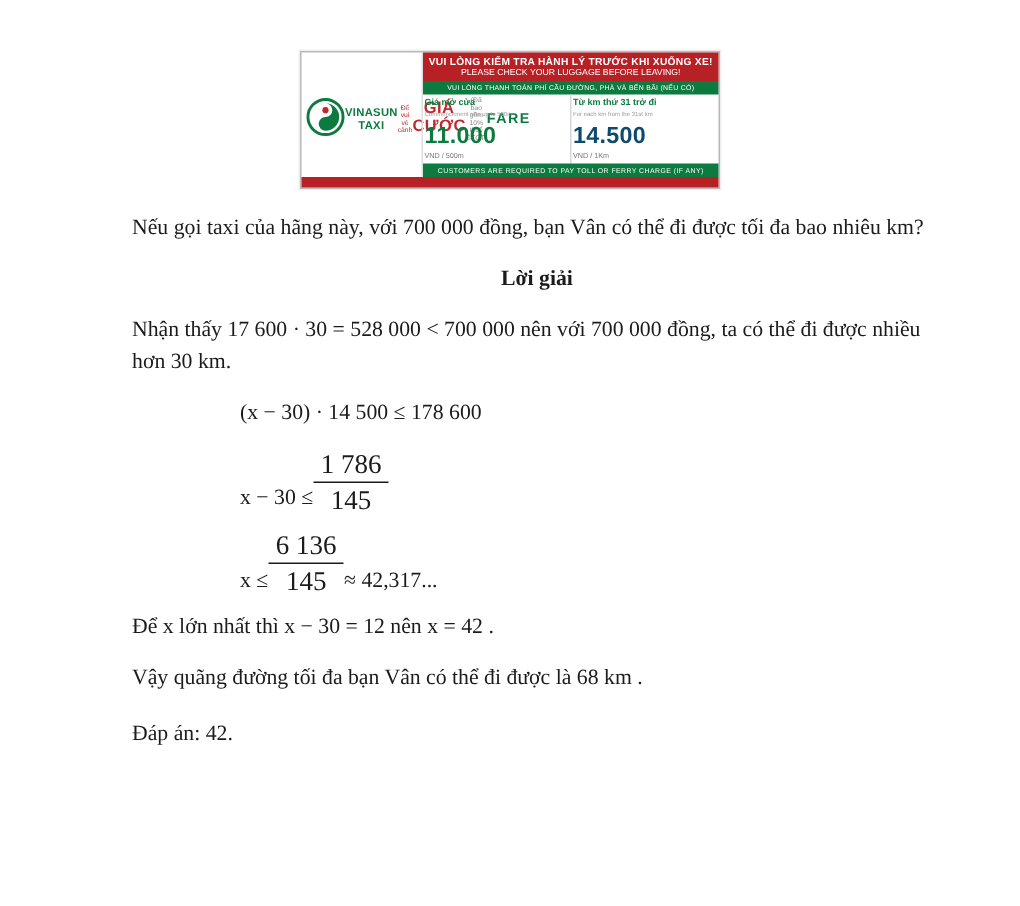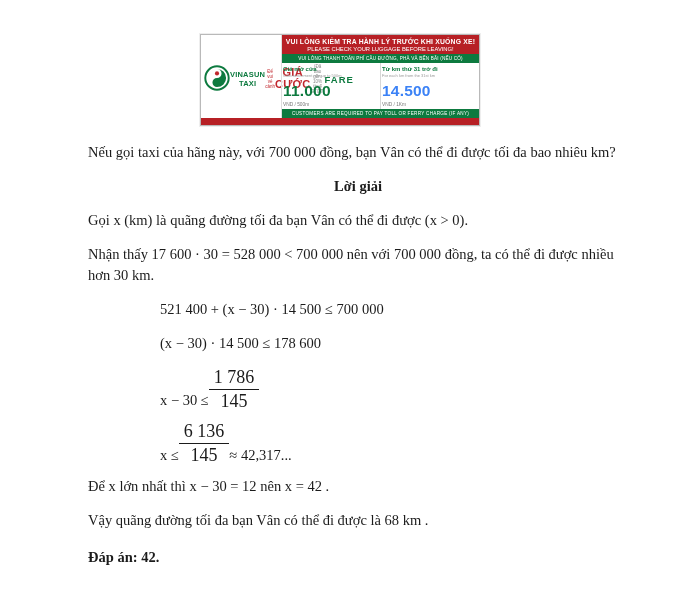--- a/index.html
+++ b/index.html
@@ -60,21 +60,21 @@
 
   
   .content{padding:16px 52px 0 88px;font-size:14.5px;line-height:1.45;}
   .para{margin:0 0 13px 0;}
   .heading{text-align:center;font-weight:bold;margin:2px 0 13px 0;}
   .eq{margin:0 0 13px 72px;}
   .eq-frac-line{margin:0 0 10px 72px;display:flex;align-items:flex-end;gap:0;}
   .frac{display:inline-flex;flex-direction:column;align-items:center;vertical-align:middle;line-height:1.15;font-size:18px;}
   .frac .num{padding:0 5px 1px 5px;border-bottom:1px solid #1b1b1b;}
   .frac .den{padding-top:1px;}
-  .answer{font-weight:bold;margin-top:16px;}
+  .answer{font-weight:normal;margin-top:16px;}
 </style>
 </head>
 <body>
 
 <div class="card">
   <div class="card-main">
 
     <div class="card-left">
       <span class="logo-wrap">
         <svg viewBox="0 0 40 40" width="26" height="26">
@@ -101,43 +101,41 @@
       <div class="cols">
         <div class="fare-col">
           <div class="col-title">Giá mở cửa</div>
           <div class="col-sub">Commencement rate up to 500m</div>
           <div class="col-value" style="color:#0d7a3f">11.000</div>
           <div class="col-unit">VND / 500m</div>
         </div>
         <div class="fare-col">
           <div class="col-title">Từ km thứ 31 trở đi</div>
           <div class="col-sub">For each km from the 31st km</div>
-          <div class="col-value" style="color:#3b82f6">14.500</div>
+          <div class="col-value" style="color:#0c4a6e">14.500</div>
           <div class="col-unit">VND / 1Km</div>
         </div>
       </div>
 
       <div class="green-footer">CUSTOMERS ARE REQUIRED TO PAY TOLL OR FERRY CHARGE (IF ANY)</div>
     </div>
   </div>
   <div class="red-bottom"></div>
 </div>
 
 <div class="content">
 
   <p class="para">Nếu gọi taxi của hãng này, với 700 000 đồng, bạn Vân có thể đi được tối đa bao nhiêu km?</p>
 
   <p class="heading">Lời giải</p>
 
-  <p class="para">Gọi  x (km) là quãng đường tối đa bạn Vân có thể đi được (x &gt; 0).</p>
 
   <p class="para">Nhận thấy 17 600 · 30 = 528 000 &lt; 700 000 nên với 700 000 đồng, ta có thể đi được nhiều hơn 30 km.</p>
 
 
-  <p class="eq">521 400 + (x − 30) · 14 500 ≤ 700 000</p>
 
   <p class="eq">(x − 30) · 14 500 ≤ 178 600</p>
 
   <div class="eq-frac-line">
     <span>x − 30 ≤</span>
     <span class="frac">
       <span class="num">1 786</span>
       <span class="den">145</span>
     </span>
   </div>

